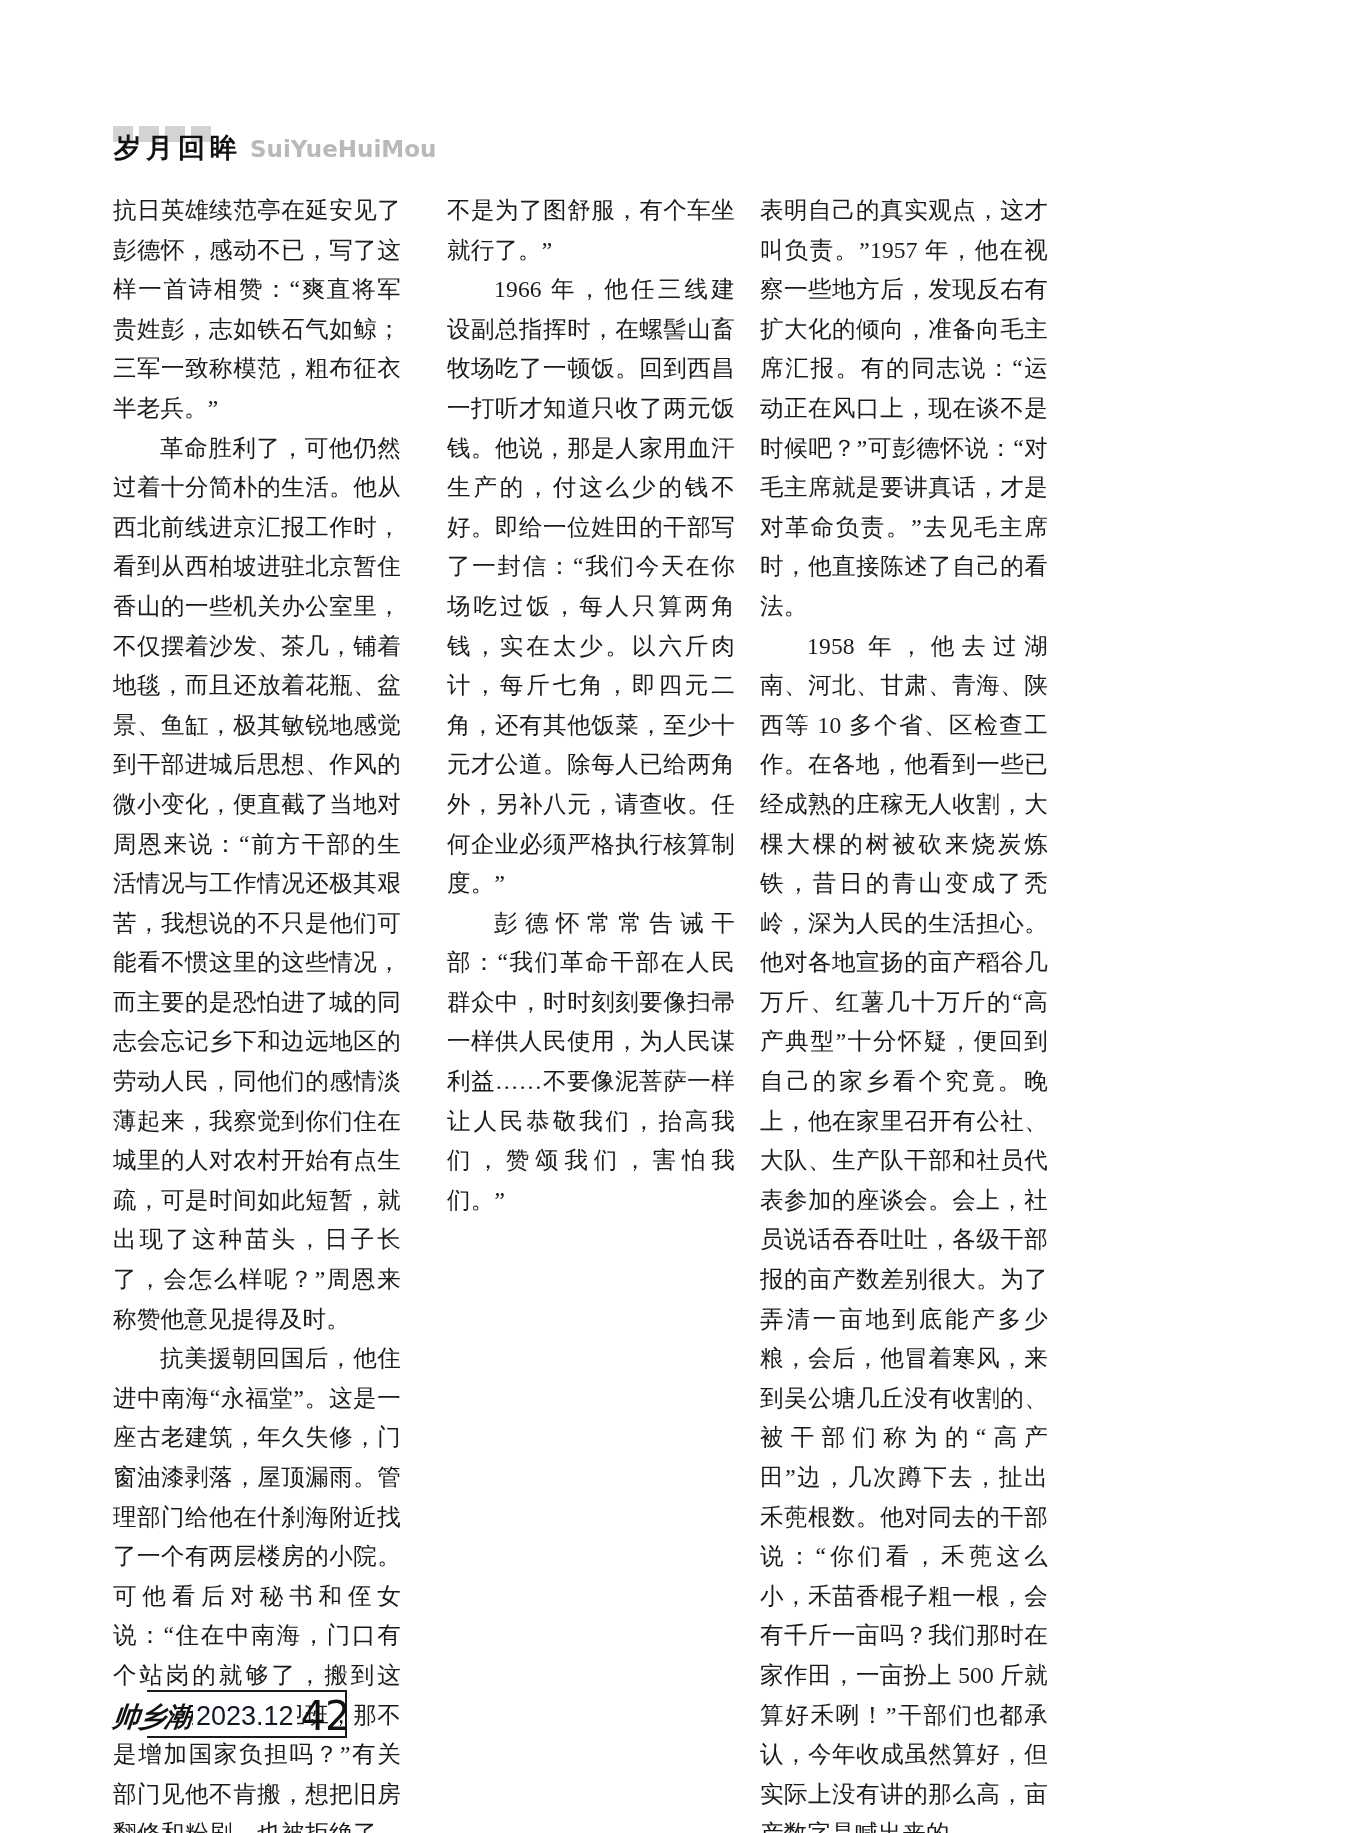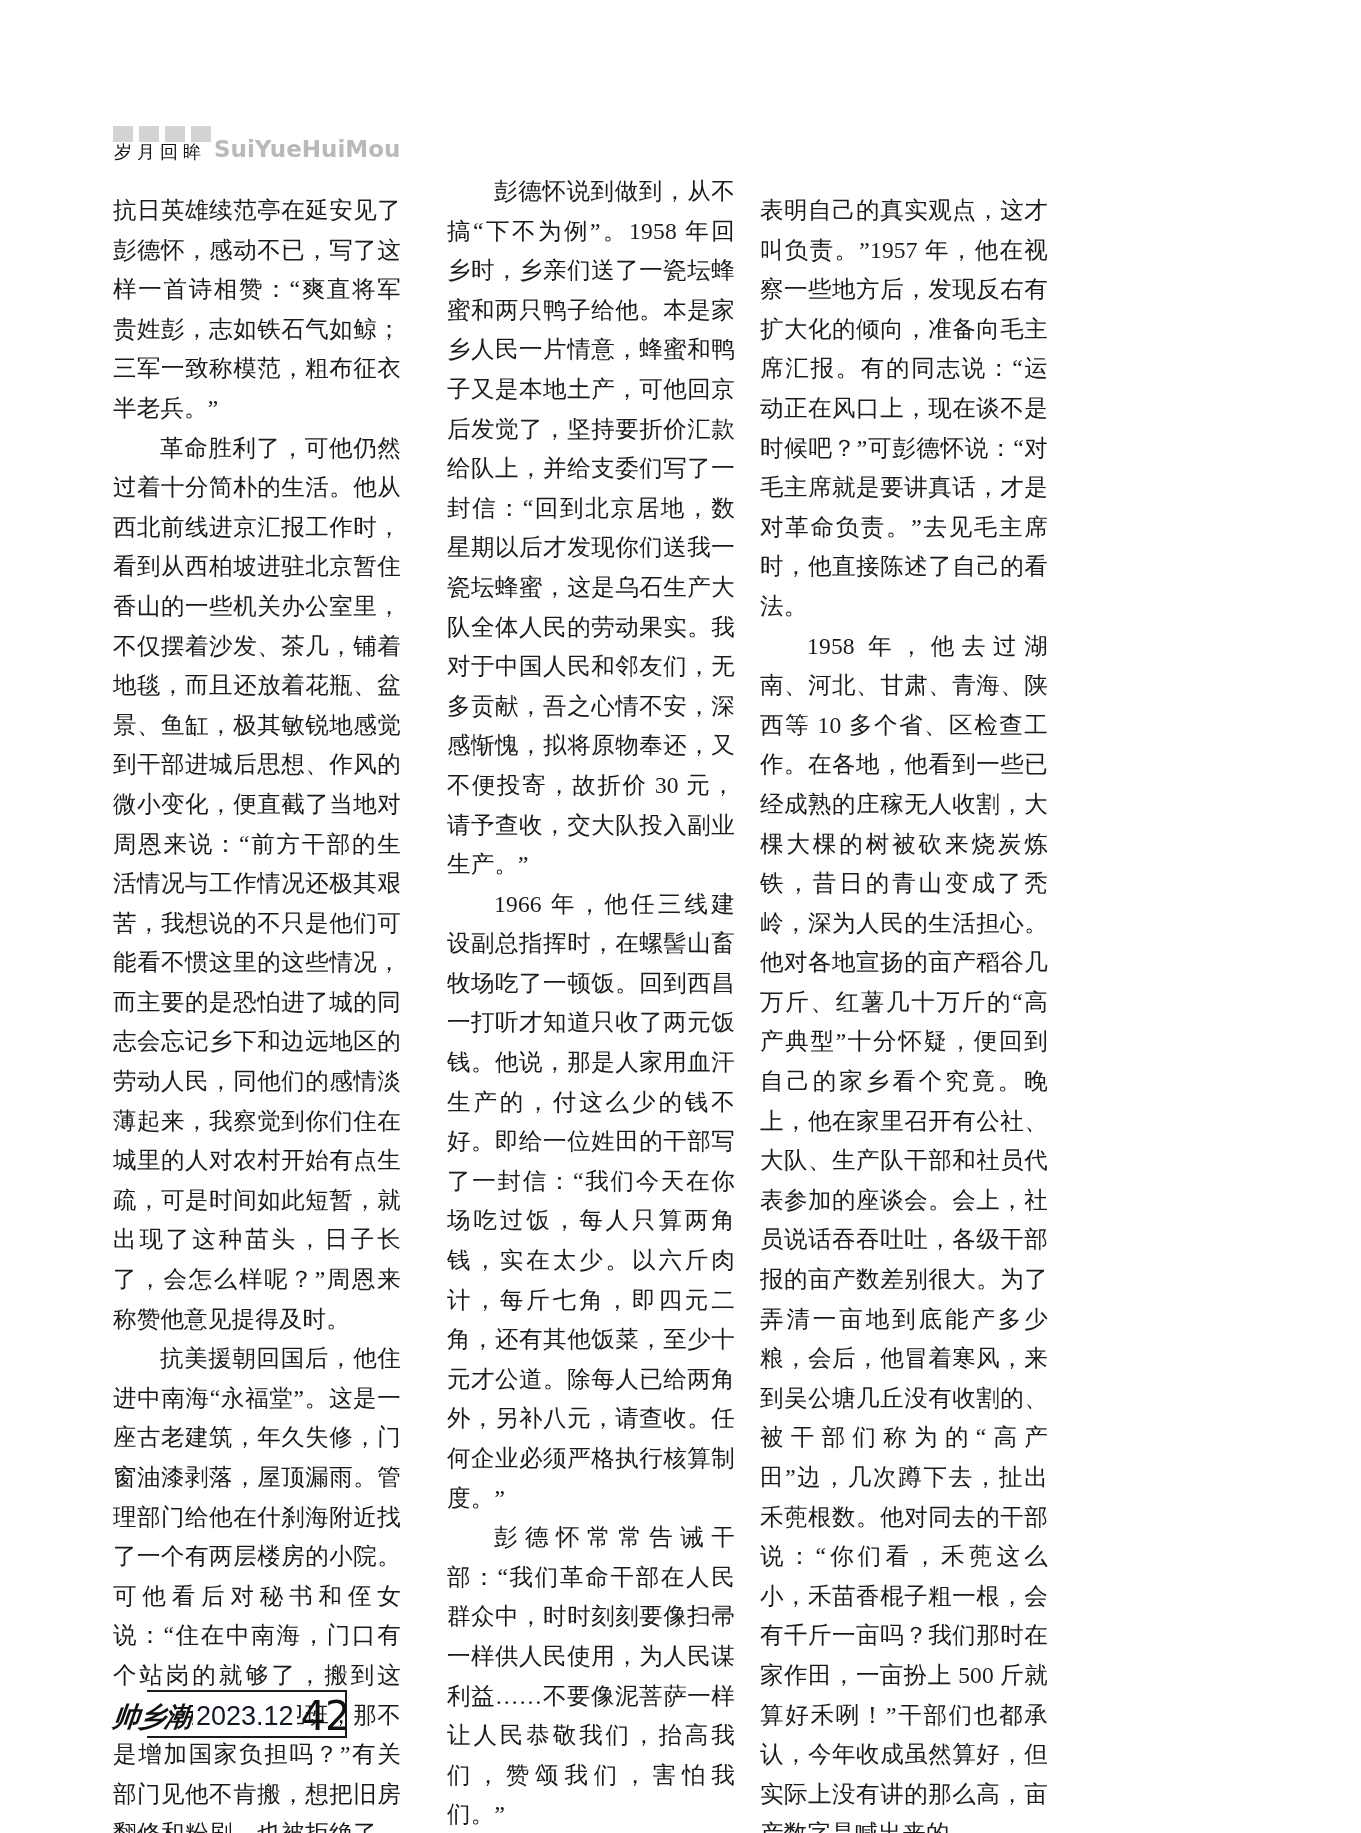--- a/index.html
+++ b/index.html
@@ -29,22 +29,22 @@
     left: 113px;
     top: 128px;
     height: 34px;
     display: flex;
     align-items: flex-end;
     gap: 7px;
   }
   .rh-cn {
     position: relative;
     font-family: "DejaVu Sans", "Liberation Sans", sans-serif;
-    font-weight: normal;
-    font-size: 18px;
+    font-weight: bold;
+    font-size: 27px;
     letter-spacing: 5px;
     color: #111111;
     line-height: 1;
     padding: 2px 1px 1px 1px;
     z-index: 2;
   }
   .rh-blocks {
     position: absolute;
     left: 113px;
     top: 126px;
@@ -170,21 +170,21 @@
   </div>
 
   <div class="col" id="col1">
     <p class="noindent">抗日英雄续范亭在延安见了彭德怀，感动不已，写了这样一首诗相赞：“爽直将军贵姓彭，志如铁石气如鲸；三军一致称模范，粗布征衣半老兵。”</p>
     <p>革命胜利了，可他仍然过着十分简朴的生活。他从西北前线进京汇报工作时，看到从西柏坡进驻北京暂住香山的一些机关办公室里，不仅摆着沙发、茶几，铺着地毯，而且还放着花瓶、盆景、鱼缸，极其敏锐地感觉到干部进城后思想、作风的微小变化，便直截了当地对周恩来说：“前方干部的生活情况与工作情况还极其艰苦，我想说的不只是他们可能看不惯这里的这些情况，而主要的是恐怕进了城的同志会忘记乡下和边远地区的劳动人民，同他们的感情淡薄起来，我察觉到你们住在城里的人对农村开始有点生疏，可是时间如此短暂，就出现了这种苗头，日子长了，会怎么样呢？”周恩来称赞他意见提得及时。</p>
     <p>抗美援朝回国后，他住进中南海“永福堂”。这是一座古老建筑，年久失修，门窗油漆剥落，屋顶漏雨。管理部门给他在什刹海附近找了一个有两层楼房的小院。可他看后对秘书和侄女说：“住在中南海，门口有个站岗的就够了，搬到这里，又要搞个警卫班，那不是增加国家负担吗？”有关部门见他不肯搬，想把旧房翻修和粉刷，也被拒绝了。他说：“哪里漏就补哪里，能住就行了。”</p>
 
   </div>
 
   <div class="col" id="col2">
-    <p>彭德怀说到做到，从不搞“下不为例”。1958 年回乡时，乡亲们送了一瓷坛蜂蜜和两只鸭子给他。本是家乡人民一片情意，蜂蜜和鸭子又是本地土产，可他回京后发觉了，坚持要折价汇款给队上，并给支委们写了一封信：“回到北京居地，数星期以后才发现你们送我一瓷坛蜂蜜，这是乌石生产大队全体人民的劳动果实。我对于中国人民和邻友们，无多贡献，吾之心情不安，深感惭愧，拟将原物奉还，又不便投寄，故折价 30 元，请予查收，交大队投入副业生产。”</p>
+    <p class="noindent">不是为了图舒服，有个车坐就行了。”</p>
     <p>1966 年，他任三线建设副总指挥时，在螺髻山畜牧场吃了一顿饭。回到西昌一打听才知道只收了两元饭钱。他说，那是人家用血汗生产的，付这么少的钱不好。即给一位姓田的干部写了一封信：“我们今天在你场吃过饭，每人只算两角钱，实在太少。以六斤肉计，每斤七角，即四元二角，还有其他饭菜，至少十元才公道。除每人已给两角外，另补八元，请查收。任何企业必须严格执行核算制度。”</p>
     <p>彭德怀常常告诫干部：“我们革命干部在人民群众中，时时刻刻要像扫帚一样供人民使用，为人民谋利益……不要像泥菩萨一样让人民恭敬我们，抬高我们，赞颂我们，害怕我们。”</p>
 
   </div>
 
   <div class="col" id="col3">
     <p class="noindent">表明自己的真实观点，这才叫负责。”1957 年，他在视察一些地方后，发现反右有扩大化的倾向，准备向毛主席汇报。有的同志说：“运动正在风口上，现在谈不是时候吧？”可彭德怀说：“对毛主席就是要讲真话，才是对革命负责。”去见毛主席时，他直接陈述了自己的看法。</p>
     <p>1958 年，他去过湖南、河北、甘肃、青海、陕西等 10 多个省、区检查工作。在各地，他看到一些已经成熟的庄稼无人收割，大棵大棵的树被砍来烧炭炼铁，昔日的青山变成了秃岭，深为人民的生活担心。他对各地宣扬的亩产稻谷几万斤、红薯几十万斤的“高产典型”十分怀疑，便回到自己的家乡看个究竟。晚上，他在家里召开有公社、大队、生产队干部和社员代表参加的座谈会。会上，社员说话吞吞吐吐，各级干部报的亩产数差别很大。为了弄清一亩地到底能产多少粮，会后，他冒着寒风，来到吴公塘几丘没有收割的、被干部们称为的“高产田”边，几次蹲下去，扯出禾蔸根数。他对同去的干部说：“你们看，禾蔸这么小，禾苗香棍子粗一根，会有千斤一亩吗？我们那时在家作田，一亩扮上 500 斤就算好禾咧！”干部们也都承认，今年收成虽然算好，但实际上没有讲的那么高，亩产数字是喊出来的。</p>
 
   </div>

